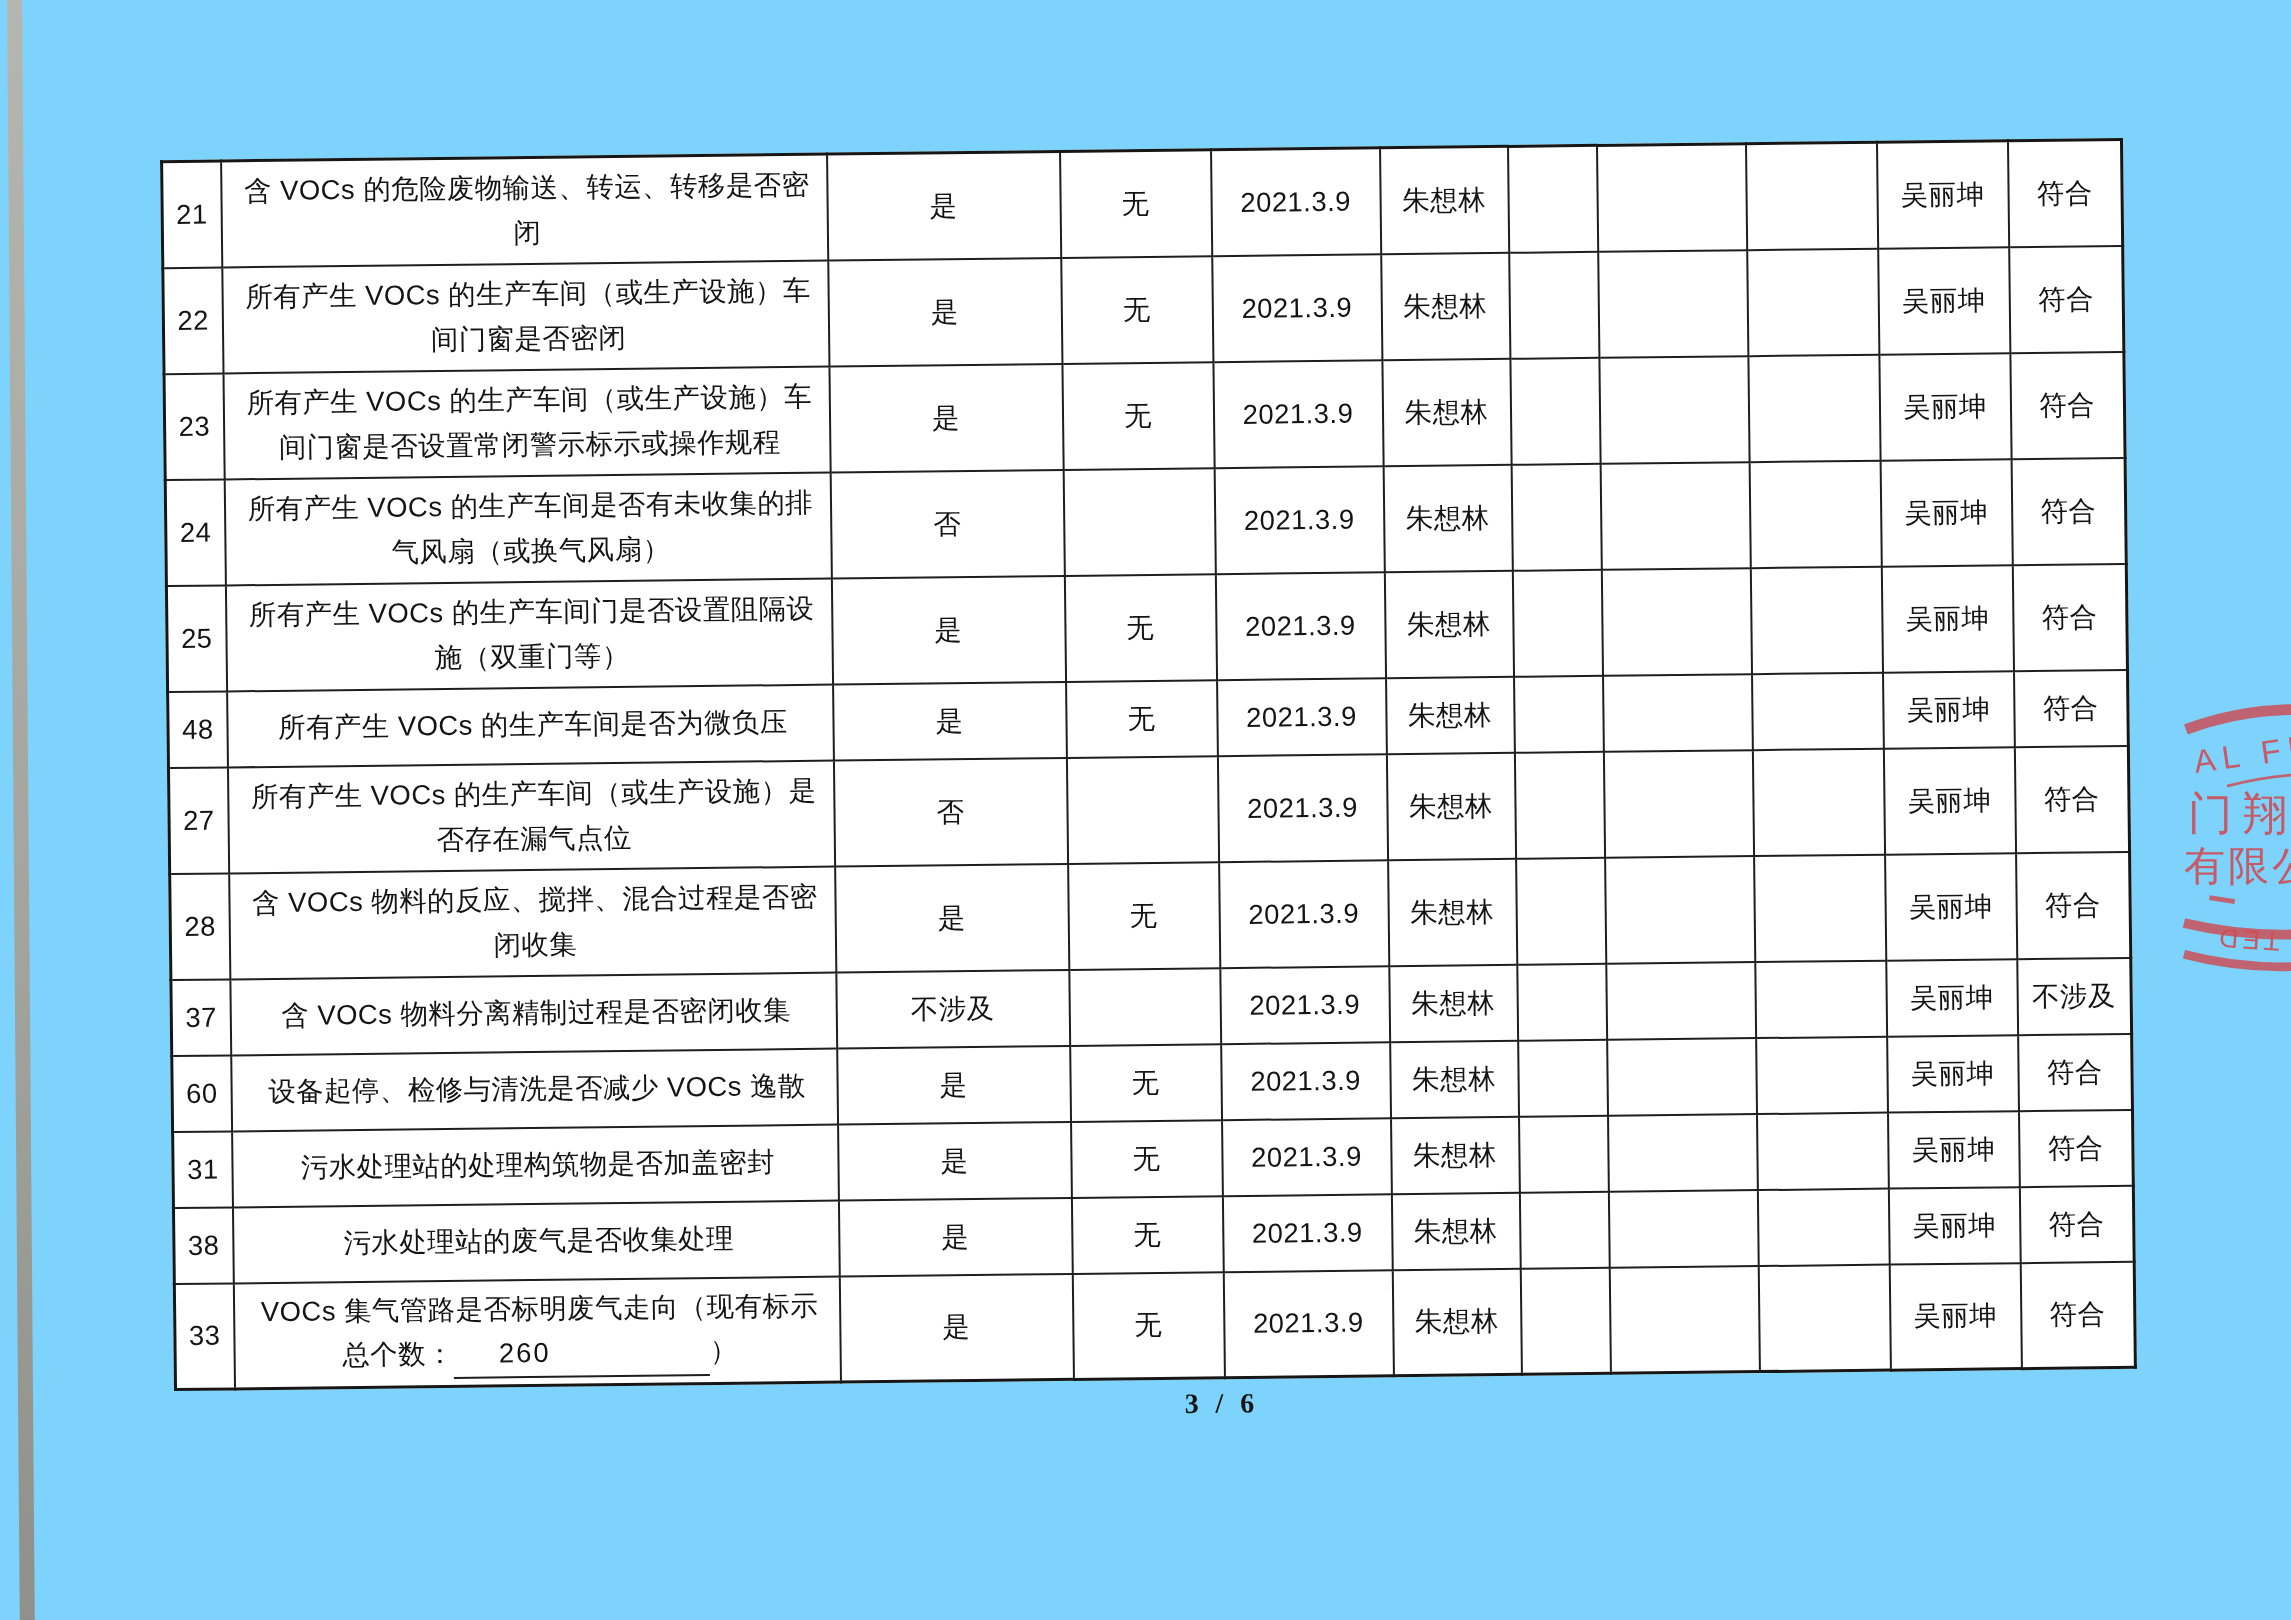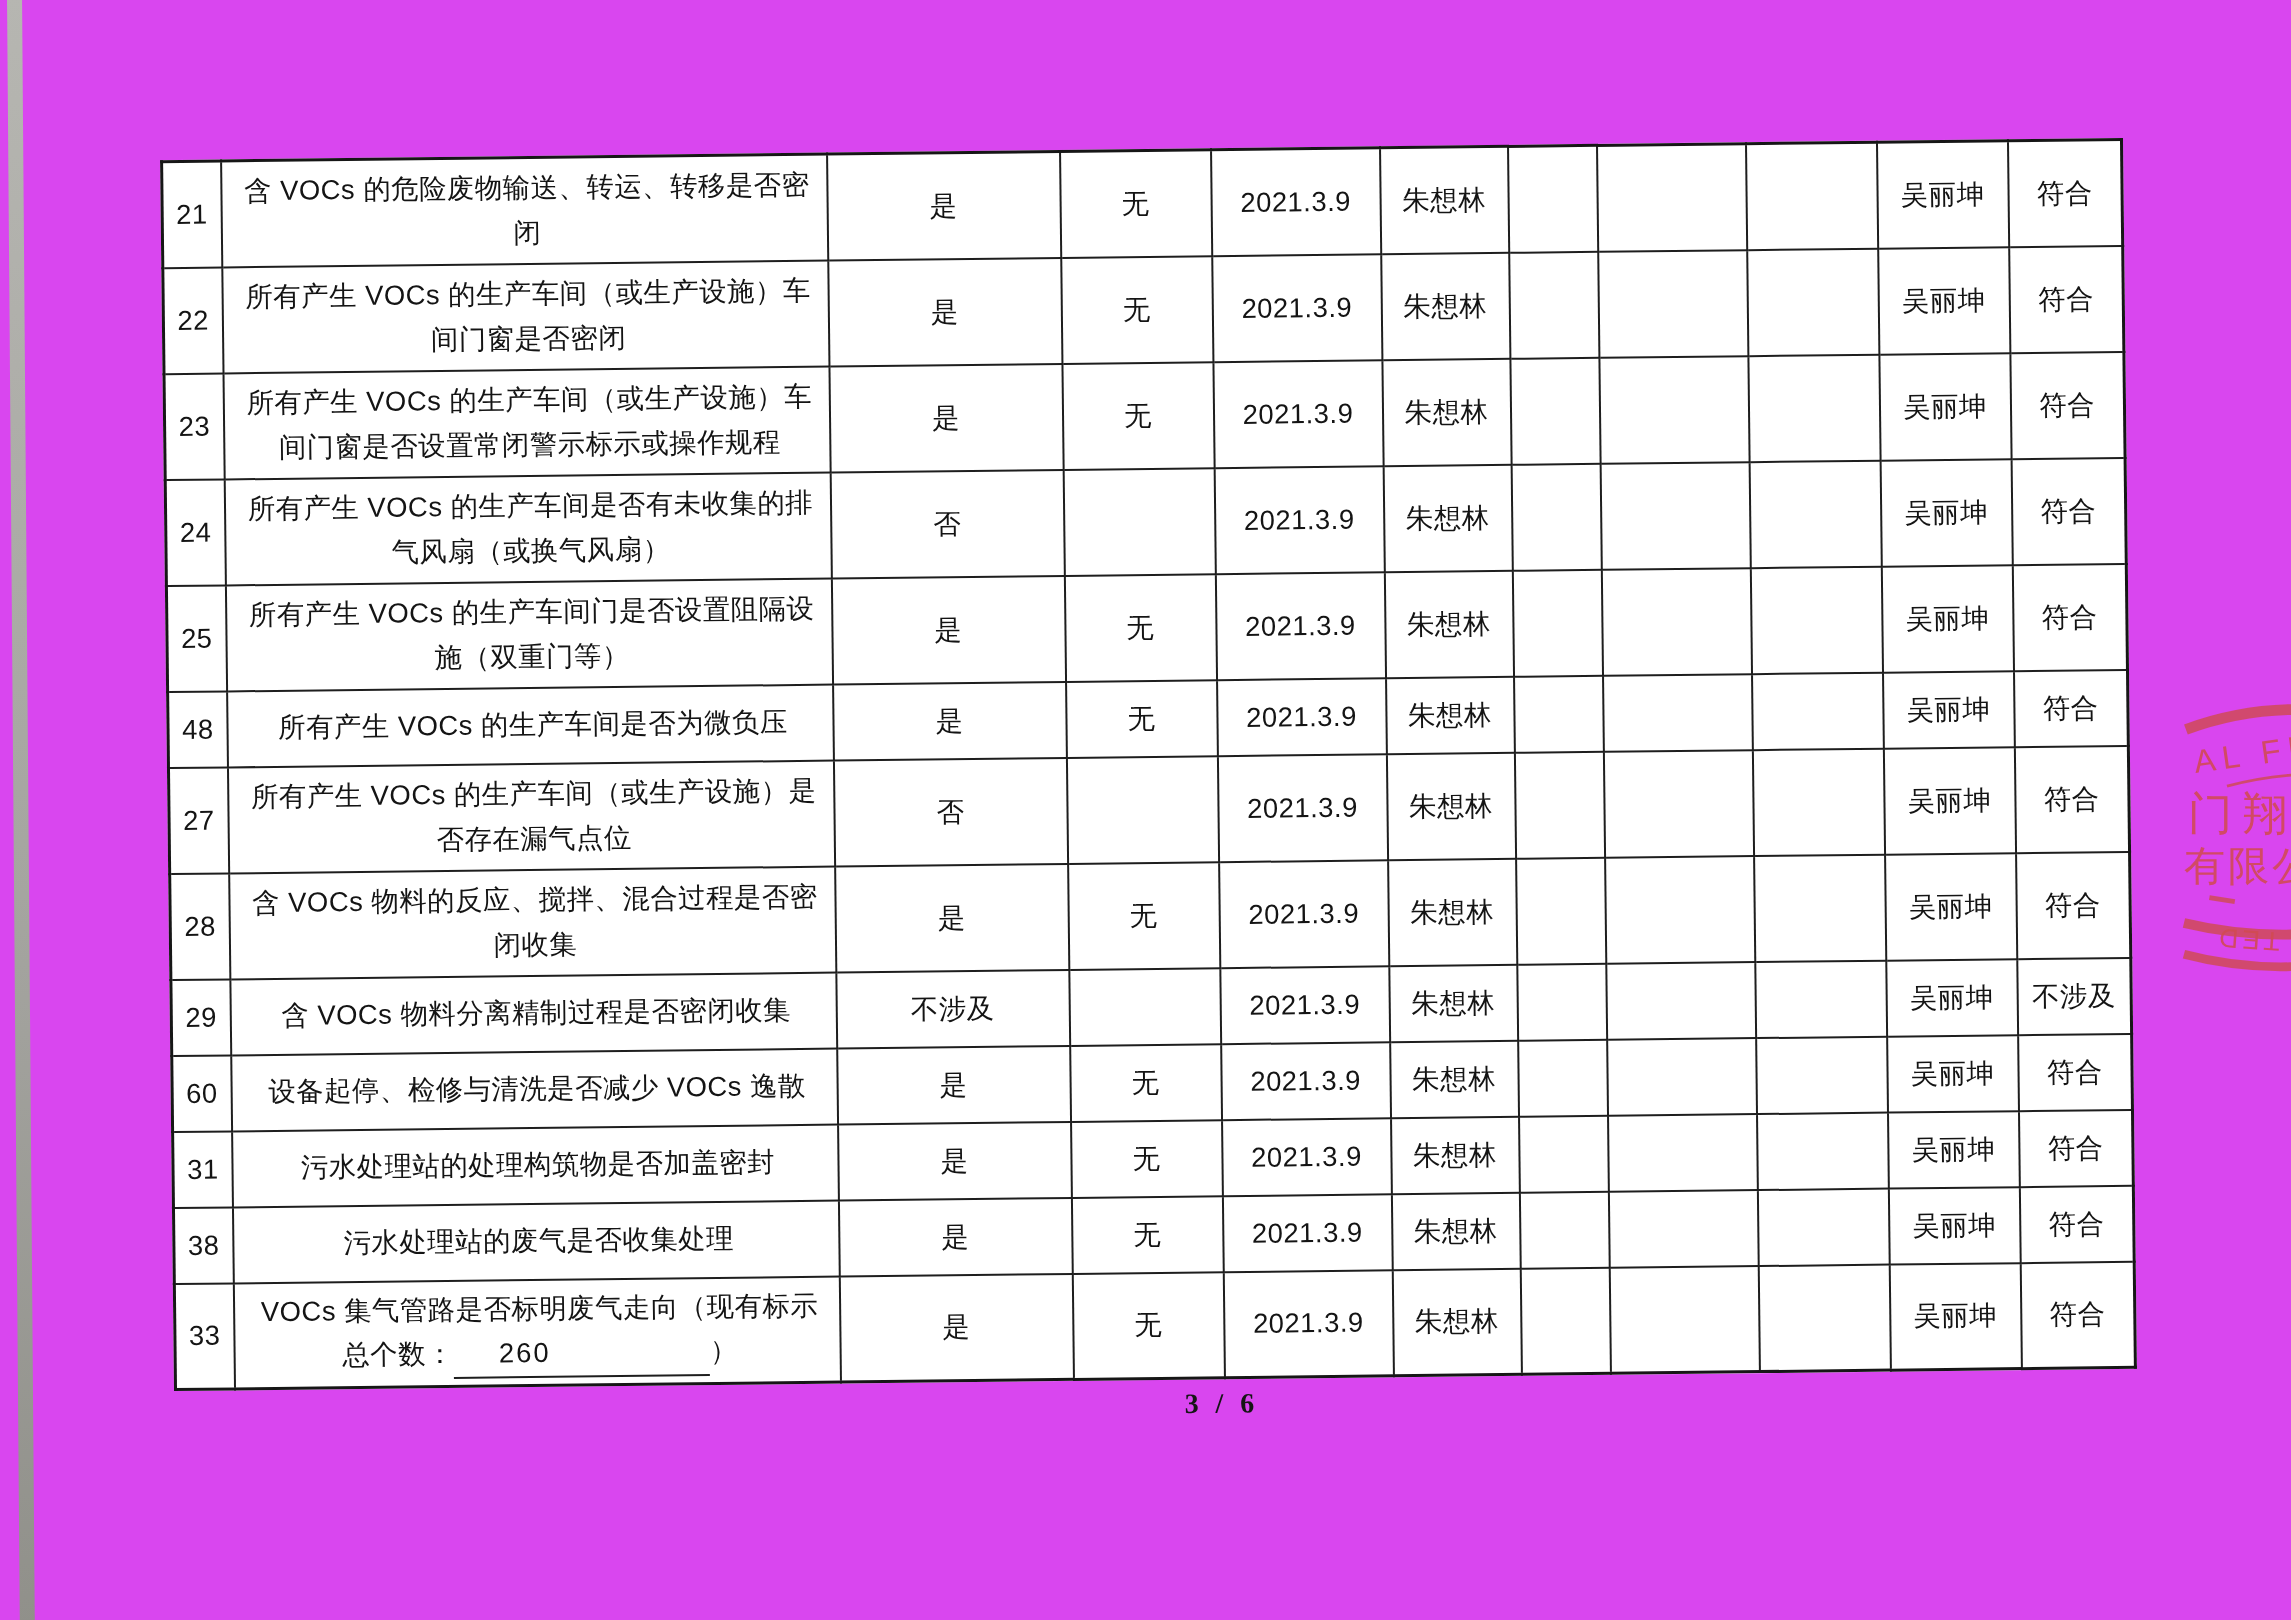--- a/index.html
+++ b/index.html
@@ -1,19 +1,19 @@
 <!DOCTYPE html>
 <html><head>
 <meta charset="utf-8">
 <style>
   html,body{margin:0;padding:0;}
   .page{
     position:relative;
     width:2292px;height:1620px;
-    background:#d946ef;
+    background:#7dd3fc;
     overflow:hidden;
     font-family:"Liberation Sans", sans-serif;
   }
   
   .scan-strip{
     position:absolute;left:6.9px;top:-5.9px;width:14.7px;height:1637px;
     background:linear-gradient(180deg,#b6b6b1 0%,#a5a5a0 55%,#90908a 100%);
     transform:rotate(-0.45deg);transform-origin:top left;
   }
   
@@ -193,21 +193,21 @@
           <td class="c-measure">无</td>
           <td class="c-date">2021.3.9</td>
           <td class="c-insp">朱想林</td>
           <td class="c-blank"></td>
           <td class="c-blank"></td>
           <td class="c-blank"></td>
           <td class="c-rev">吴丽坤</td>
           <td class="c-res">符合</td>
         </tr>
         <tr class="short">
-          <td class="c-no">29</td>
+          <td class="c-no">37</td>
           <td class="c-q">
             <div>含 VOCs 物料分离精制过程是否密闭收集</div>
           </td>
           <td class="c-ans">不涉及</td>
           <td class="c-measure"></td>
           <td class="c-date">2021.3.9</td>
           <td class="c-insp">朱想林</td>
           <td class="c-blank"></td>
           <td class="c-blank"></td>
           <td class="c-blank"></td>

